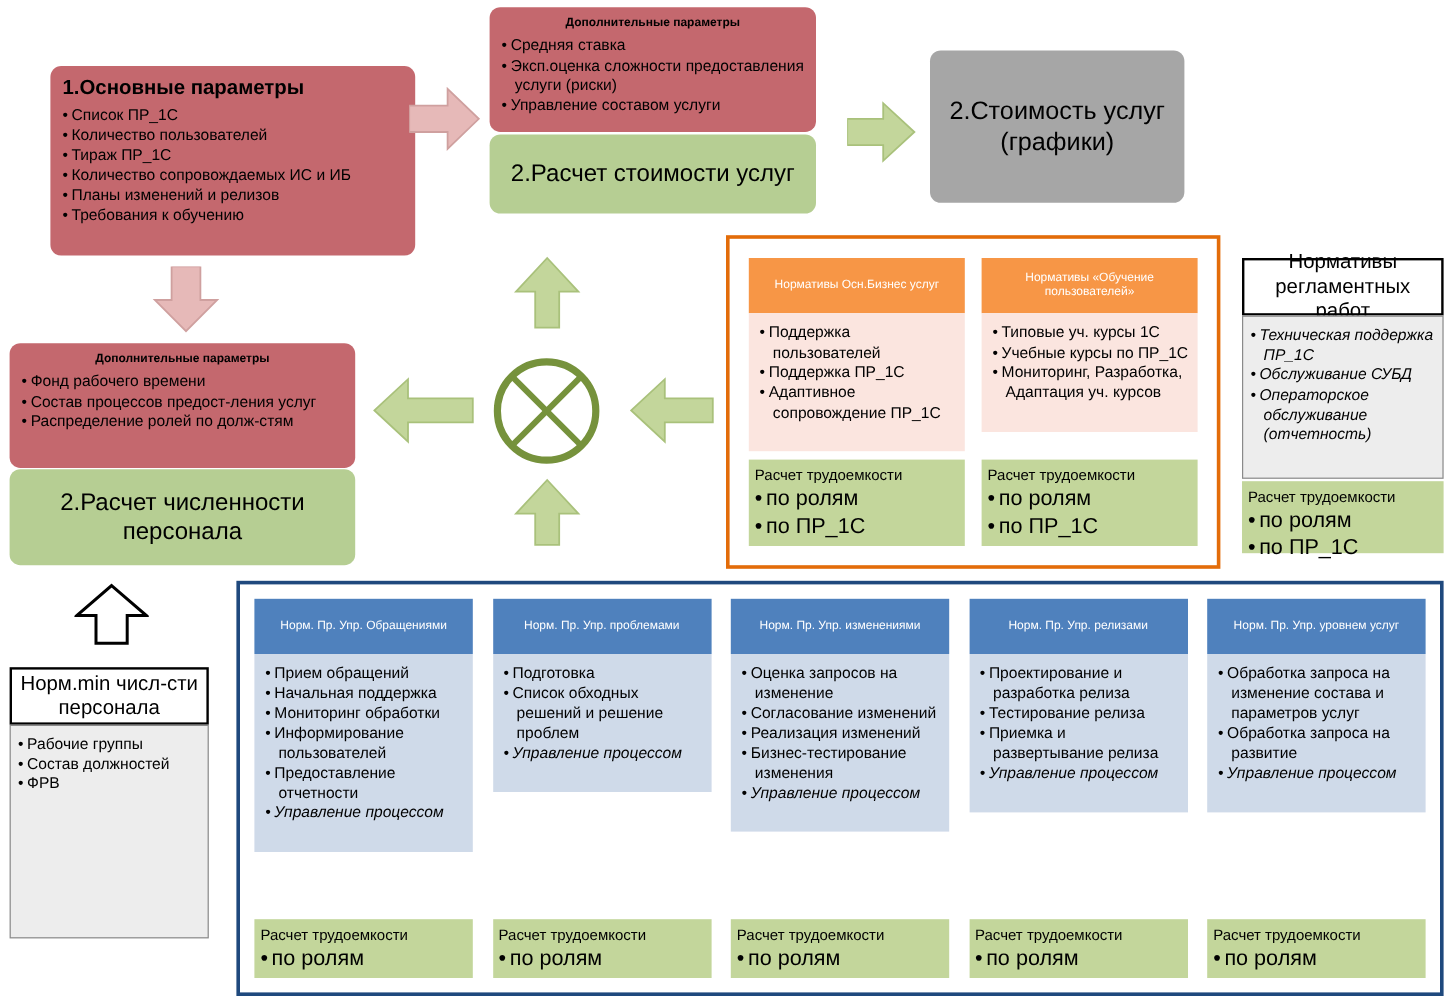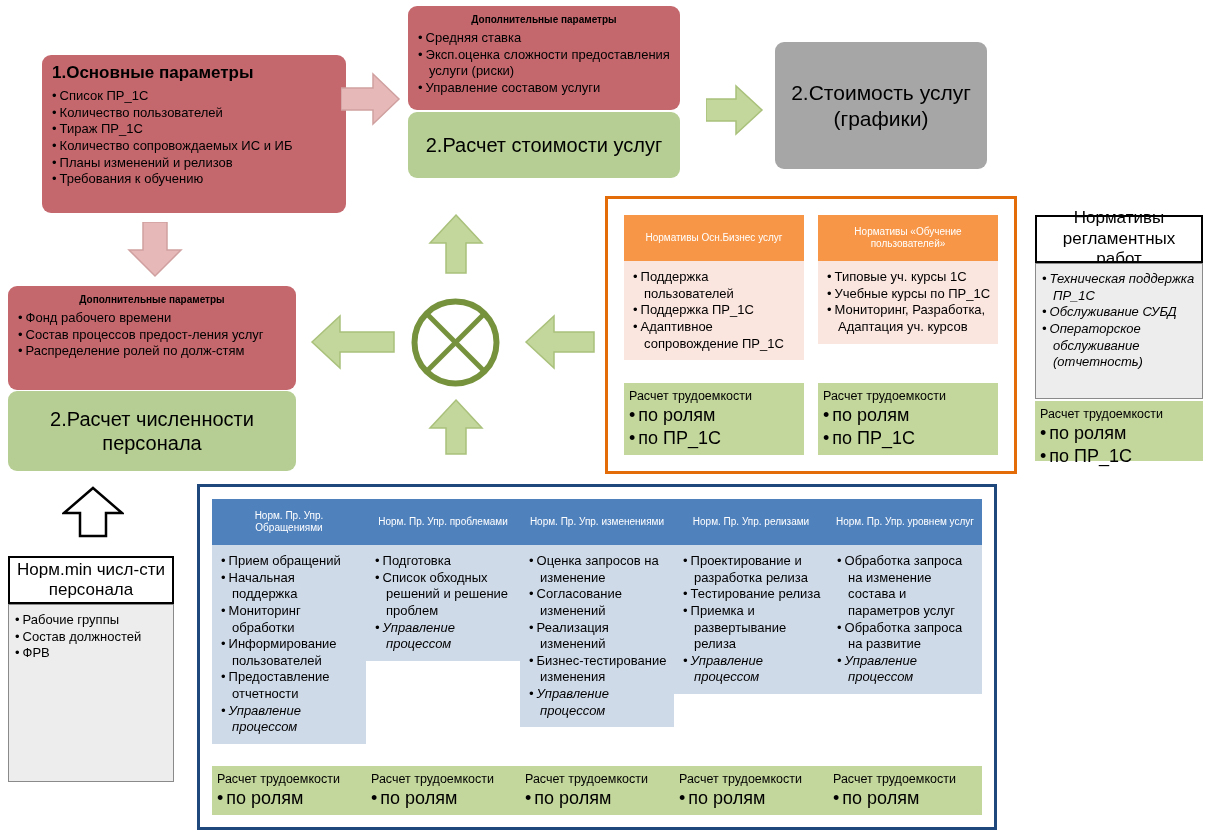--- a/index.html
+++ b/index.html
@@ -32,21 +32,21 @@
 
   
   .container-orange { border:3px solid #e36c09; background:#fff; padding:16px; display:flex; gap:14px; }
   .container-blue   { border:3px solid #1f497d; background:#fff; padding:12px; display:flex; justify-content:space-between; }
 
   .col { display:flex; flex-direction:column; }
   .col-header { color:#fff; display:flex; align-items:center; justify-content:center; text-align:center;
                 font-size:10px; line-height:1.25; min-height:46px; padding:0 8px; }
   .col-header.orange { background:#f79646; }
   .col-header.blue   { background:#4f81bd; }
-  .col-body { padding:8px 6px 8px 9px; font-size:12.5px; }
+  .col-body { padding:8px 6px 24px 9px; font-size:12.5px; }
   .col-body.orange-body { background:#fbe5df; }
   .col-body.blue-body   { background:#cfdae9; }
   .col-footer { margin-top:auto; background:#c3d69b; padding:5px 5px; font-size:12.5px; line-height:1.3; }
   .footer-title { font-size:12.5px; }
   .col-footer ul.bullets { font-size:18px; }
 
   .ocol { width:180px; }
   .bcol { width:182px; }
 </style>
 </head>
@@ -192,21 +192,21 @@
       </ul>
   </div>
   <div class="abs col-footer" style="left:1035px; top:401px; width:168px; height:60px; margin-top:0;">
     <div class="footer-title">Расчет трудоемкости</div>
     <ul class="bullets">
         <li>по ролям</li>
         <li>по ПР_1С</li>
       </ul>
   </div>
 
-  <div class="abs container-blue" style="left:197px; top:484px; width:800px; height:346px;">
+  <div class="abs container-blue" style="left:197px; top:484px; width:1006px; height:346px;">
 
     <div class="col bcol">
       <div class="col-header blue">Норм. Пр. Упр. Обращениями</div>
       <ul class="bullets col-body blue-body">
           <li>Прием обращений</li>
           <li>Начальная поддержка</li>
           <li>Мониторинг обработки</li>
           <li>Информирование пользователей</li>
           <li>Предоставление отчетности</li>
           <li class="italic-item">Управление процессом</li>

